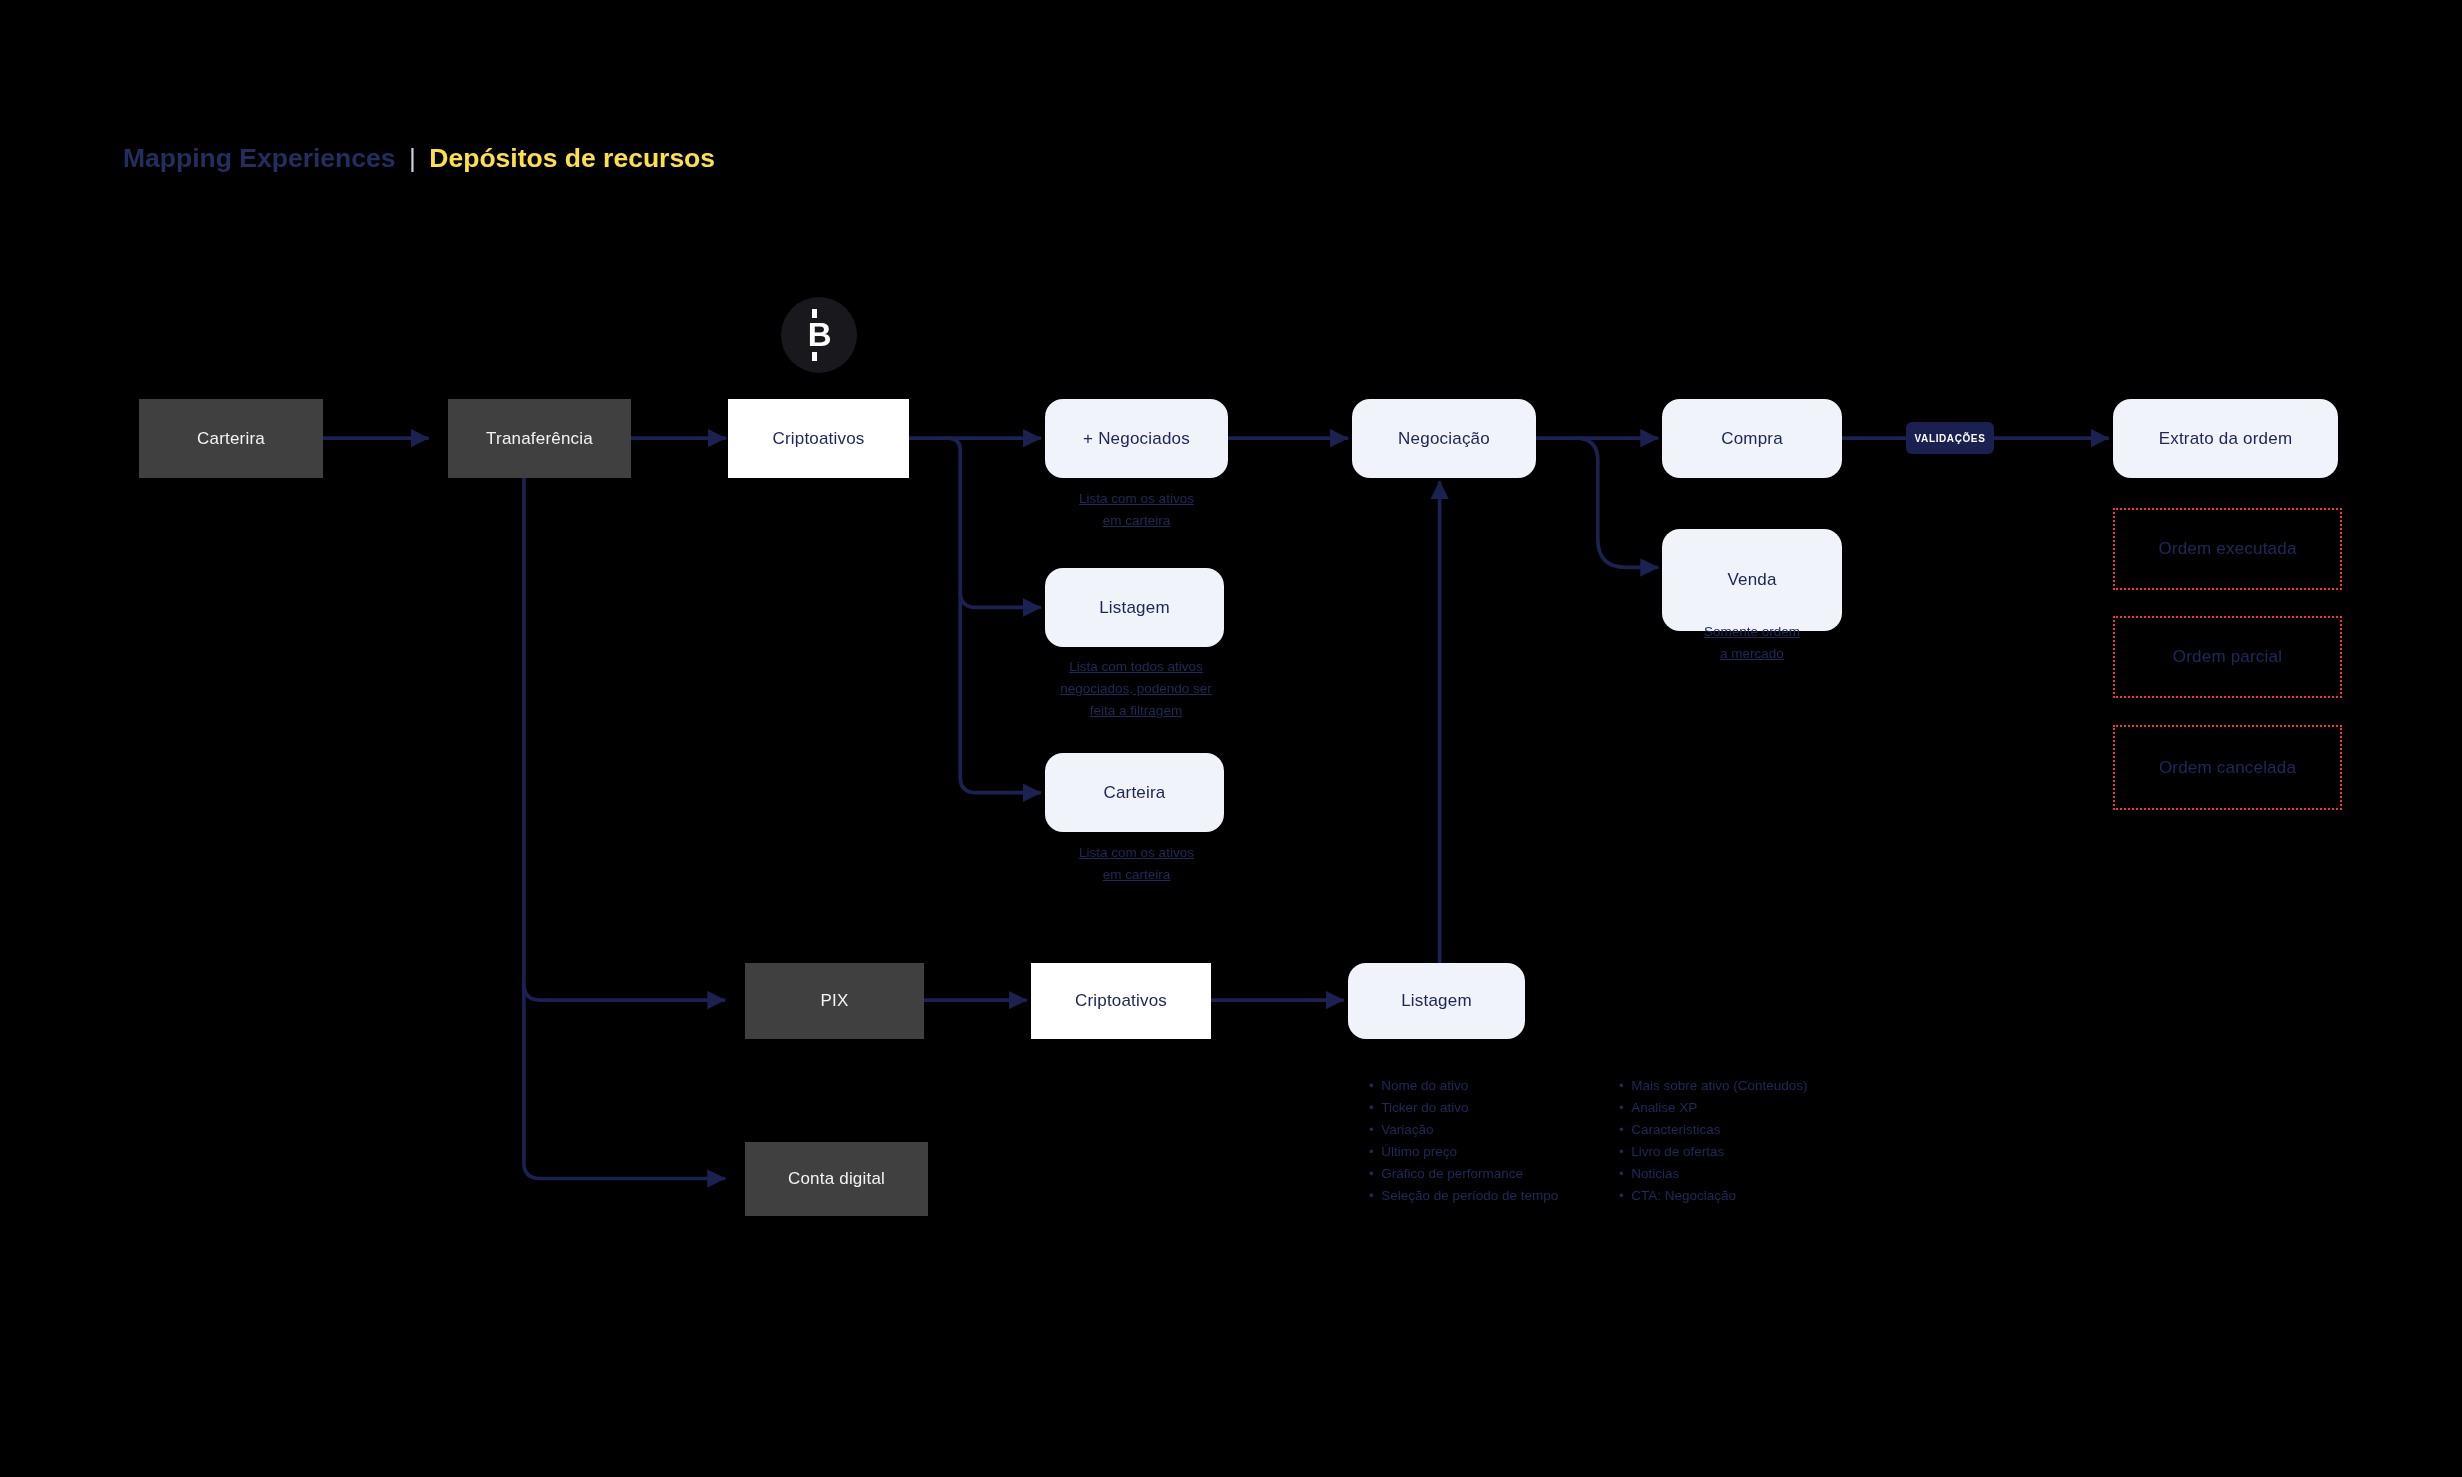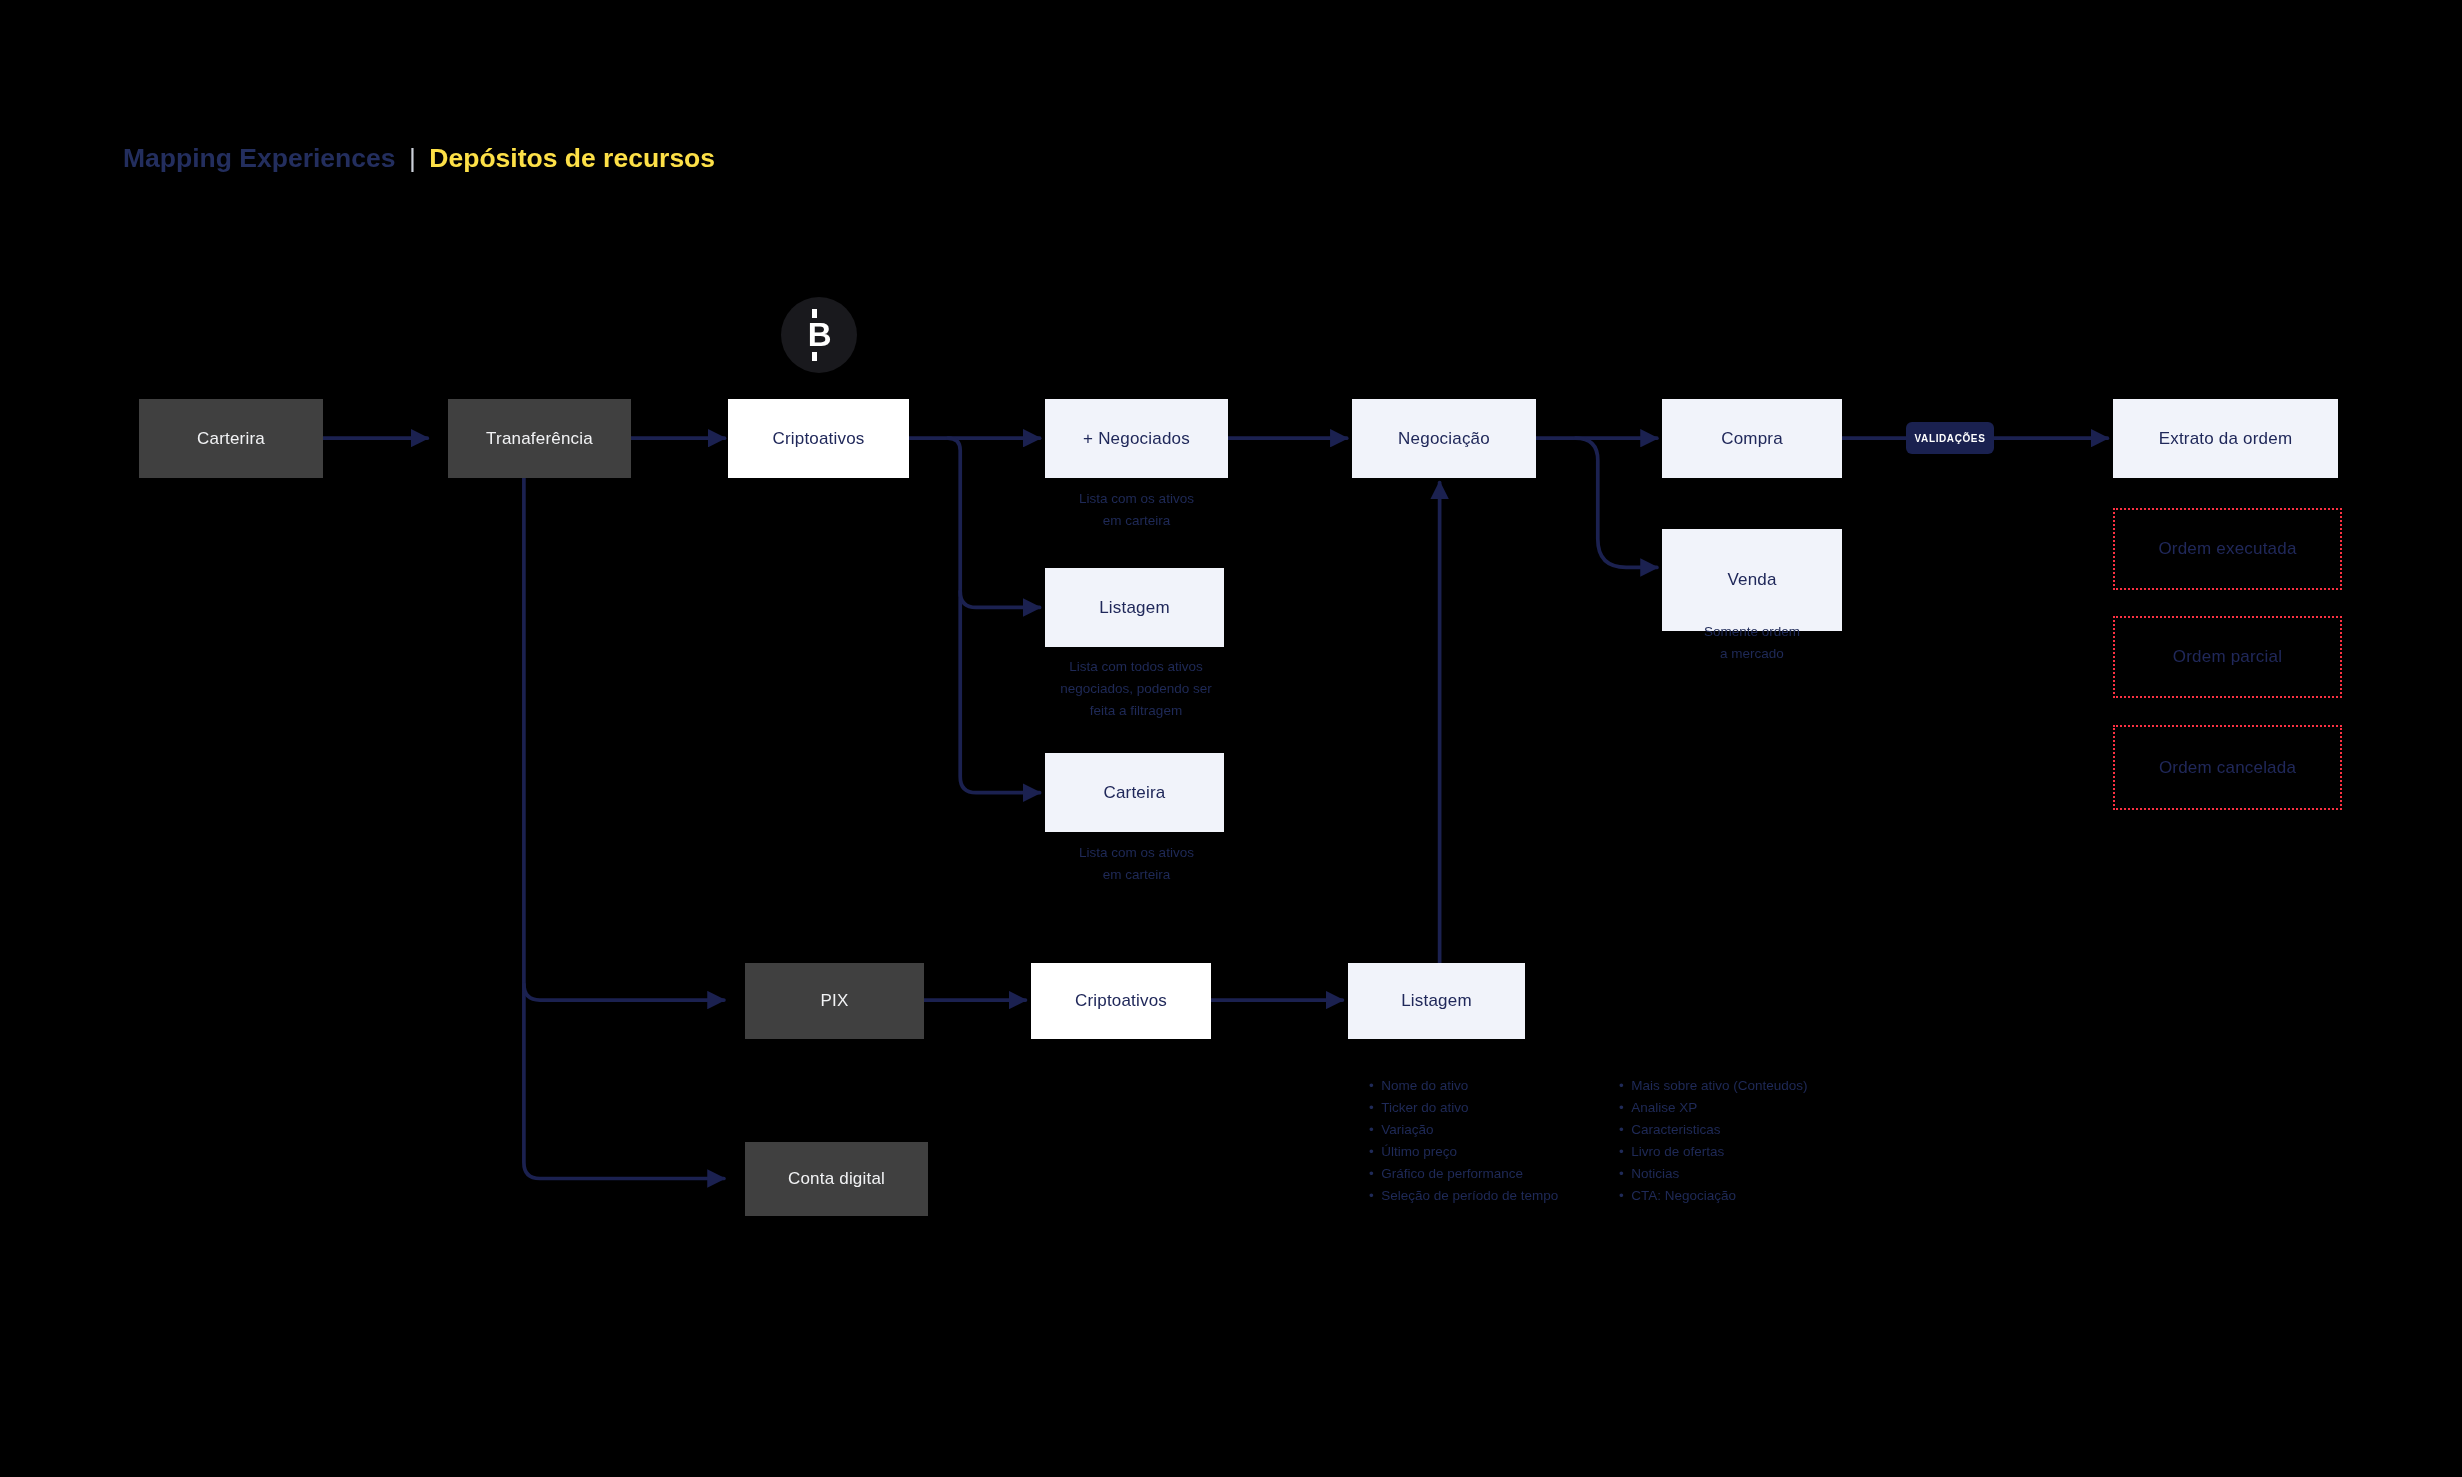--- a/index.html
+++ b/index.html
@@ -11,42 +11,42 @@
   .title{position:absolute;left:123px;top:143px;font-size:26.5px;font-weight:700;white-space:nowrap;}
   .title .primary{color:#232e5e;}
   .title .sep{color:#ccd1d9;font-weight:400;margin:0 13.5px;}
   .title .secondary{color:#fde047;}
 
   
   .node{position:absolute;display:flex;align-items:center;justify-content:center;
         font-size:17px;letter-spacing:0.2px;}
   .node.dark{background:#404040;color:#f2f3f5;margin-left:16px;}
   .node.yellow{background:#ffffff;color:#20285a;}
-  .node.light{background:#f1f3fa;color:#20285a;}
+  .node.light{background:#f1f3fa;color:#20285a;border-radius:18px;}
   .node.dashed{background:transparent;border:2.5px dotted #fb3142;color:#20285a;}
 
   
   .coin{position:absolute;left:781px;top:297px;width:76px;height:76px;border-radius:50%;
         background:#19191d;display:flex;align-items:center;justify-content:center;}
   .coin .bsym{color:#ffffff;font-size:33px;font-weight:700;transform:translateX(0.6px);}
   .coin .prong{position:absolute;left:811px;width:4.9px;height:8.6px;background:#fff;}
   .prong.top{top:310px;}
   .prong.bottom{top:349px;}
   .coin .prong{left:31px;} 
   .coin .prong.top{top:12.3px;}
   .coin .prong.bottom{top:55px;}
 
   
   .badge{position:absolute;left:1906px;top:422px;width:88px;height:32px;border-radius:6px;
          background:#1a2150;color:#ffffff;font-size:10px;font-weight:700;letter-spacing:0.6px;
          display:flex;align-items:center;justify-content:center;}
 
   
   .caption{position:absolute;text-align:center;color:#1f2a58;font-size:13.5px;line-height:22px;}
-  .caption span{display:block;}
+  .caption span{display:block;text-decoration:underline;}
 
   
   .bullets{position:absolute;margin:16px;padding:0;list-style:none;color:#1f2a58;font-size:13.5px;line-height:22px;}
   .bullets li::before{content:"\2022\00a0\00a0";color:#1f2a58;}
 </style>
 </head>
 <body>
 
 <div class="stage">
 

